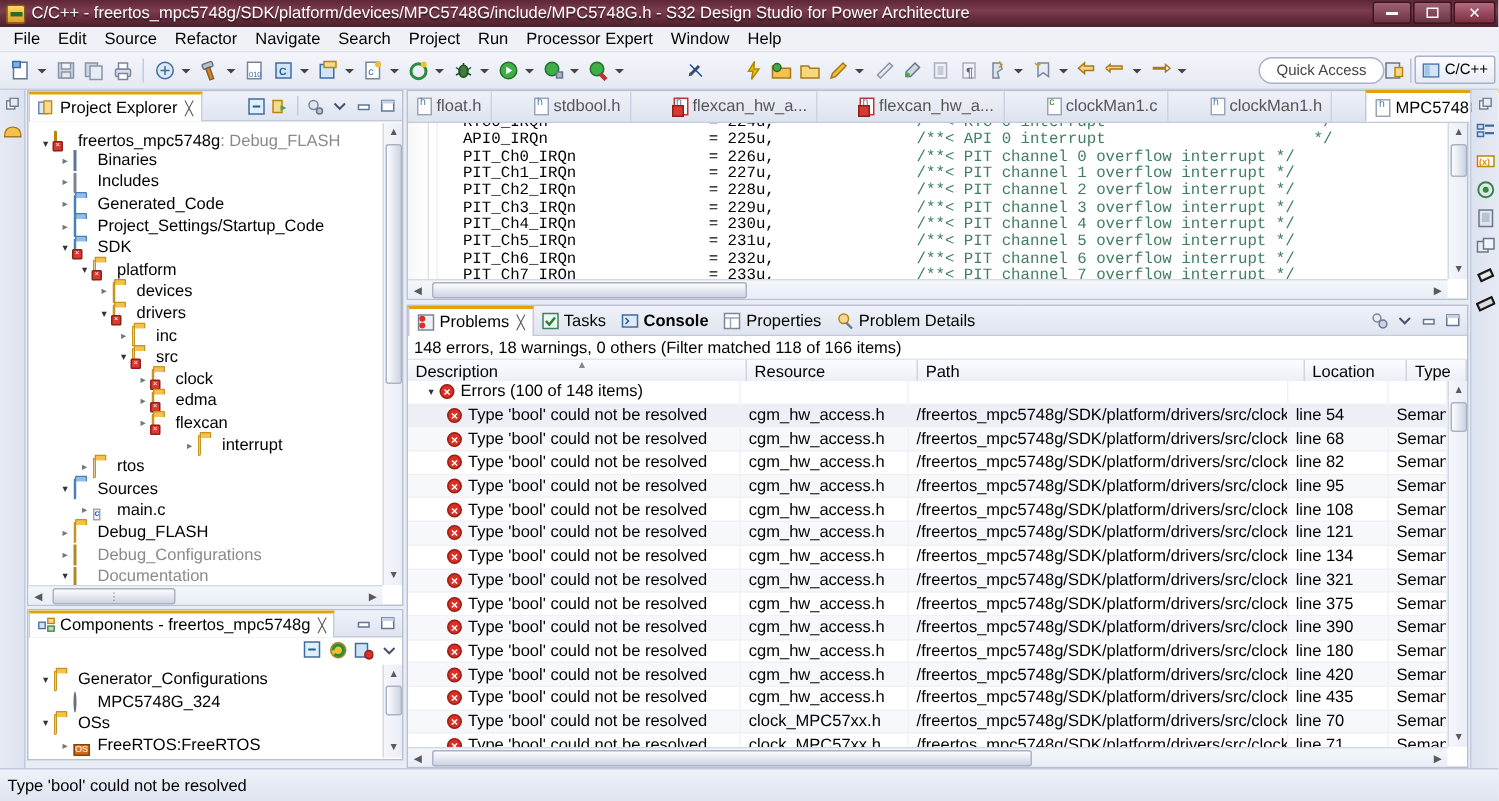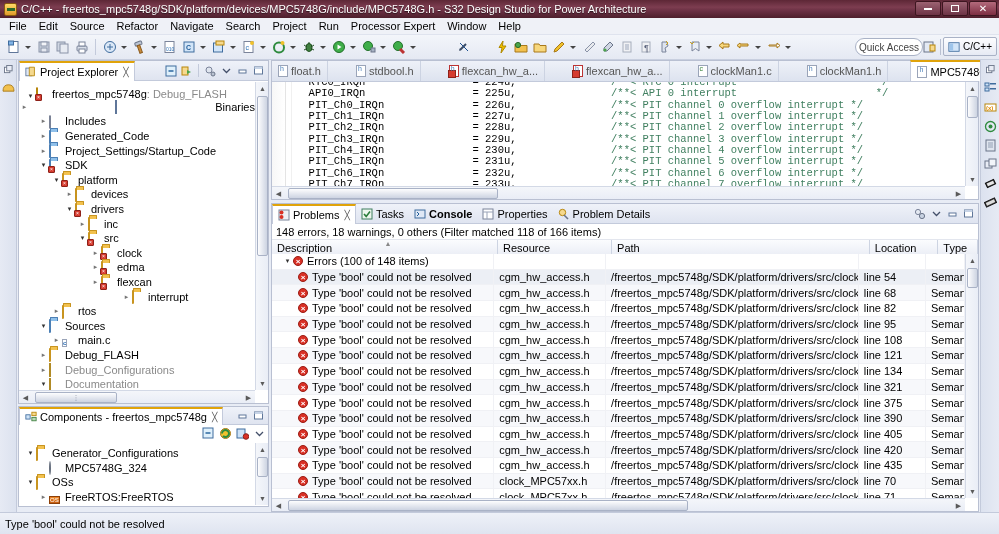--- a/index.html
+++ b/index.html
@@ -81,21 +81,21 @@
     width: 9px; height: 17px; margin-right: 2px;
     display:flex; align-items:center; justify-content:center;
   }
   .tb-arrow::after {
     content:""; border-left:3px solid transparent; border-right:3px solid transparent;
     border-top:3px solid #444;
   }
   .tb-sep { width:1px; height:16px; background:#c3cadb; margin: 0 4px; }
   .quick-access {
     position:absolute; right: 76px; top: 3px;
-    width: 68px; height: 18px;
+    width: 84px; height: 18px;
     background:#fff; border:1px solid #a9b2c6; border-radius: 9px;
     font-size: 10px; color:#444;
     display:flex; align-items:center; justify-content:center;
   }
   .persp-area { position:absolute; right: 2px; top:2px; display:flex; align-items:center; gap:2px;}
   .persp-btn {
     height:19px; padding:0 4px; border:1px solid #a9b2c6; background:linear-gradient(to bottom,#fdfdff,#e6eaf4);
     display:flex; align-items:center; gap:3px; border-radius:2px; font-size:10px;
   }
   .persp-new { width:18px;height:19px; display:flex;align-items:center;justify-content:center; }
@@ -611,21 +611,21 @@
         </div>
       </div>
       <div class="tree" style="position:absolute; left:0; right:13px; top:21px; bottom:13px;">
         <div id="pe-tree">
             <div class="trow" style="padding-left: 6px; align-items: flex-end;">
               <span class="twist open"></span>
               <span class="ticon"><span class="ic-proj"></span><span class="err-badge">×</span></span>
               <span class="tlabel">freertos_mpc5748g</span>
               <span class="tlabel gray" style="margin-left: 0px;">: Debug_FLASH</span>
             </div>
-            <div class="trow" style=" justify-content: space-between;">
+            <div class="trow" style="padding-left: 19px;">
               <span class="twist closed"></span>
               <span class="ticon"><span class="ic-binaries"></span></span>
               <span class="tlabel">Binaries</span>
             </div>
             <div class="trow" style="padding-left: 19px;">
               <span class="twist closed"></span>
               <span class="ticon"><span class="ic-includes"></span></span>
               <span class="tlabel">Includes</span>
             </div>
             <div class="trow" style="padding-left: 19px;">
@@ -1080,21 +1080,21 @@
               <div class="pcell" style="width: 69px;">line 390</div>
               <div class="pcell" style="width: 40px;">Semant</div>
             </div>
             <div class="pr">
               <div class="pcell" style="width: 228px; padding-left: 26px;">
                 <span class="err-ic">×</span>
                 <span>Type 'bool' could not be resolved</span>
               </div>
               <div class="pcell" style="width: 115px;">cgm_hw_access.h</div>
               <div class="pcell" style="width: 260px;">/freertos_mpc5748g/SDK/platform/drivers/src/clock/MPC5...</div>
-              <div class="pcell" style="width: 69px;">line 405</div>
+              <div class="pcell" style="width: 69px;">line 180</div>
               <div class="pcell" style="width: 40px;">Semant</div>
             </div>
             <div class="pr alt">
               <div class="pcell" style="width: 228px; padding-left: 26px;">
                 <span class="err-ic">×</span>
                 <span>Type 'bool' could not be resolved</span>
               </div>
               <div class="pcell" style="width: 115px;">cgm_hw_access.h</div>
               <div class="pcell" style="width: 260px;">/freertos_mpc5748g/SDK/platform/drivers/src/clock/MPC5...</div>
               <div class="pcell" style="width: 69px;">line 420</div>

